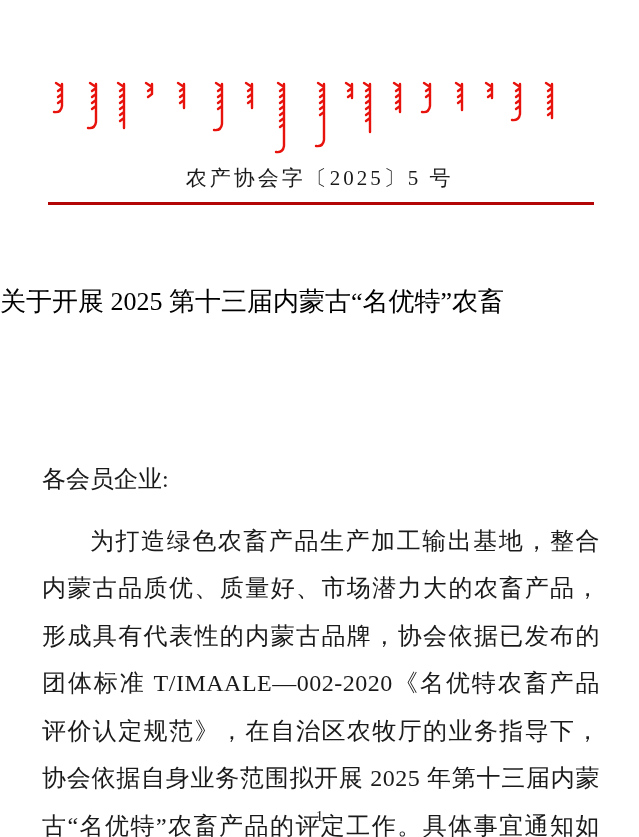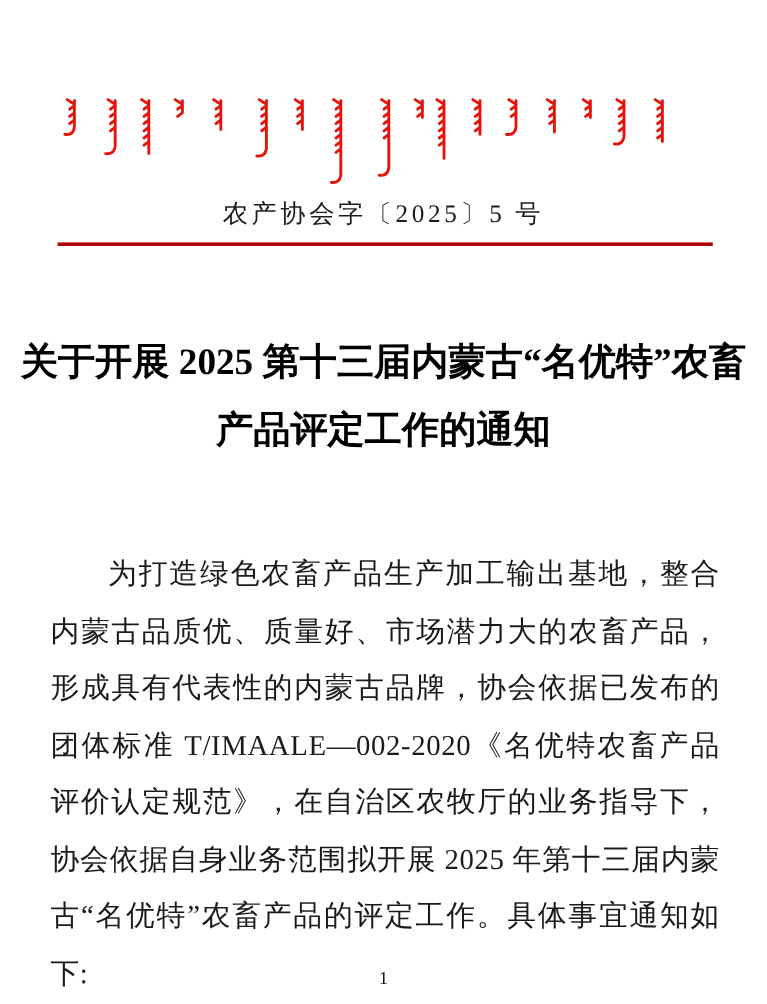--- a/index.html
+++ b/index.html
@@ -54,23 +54,22 @@
     color:var(--ink);
   }
   
   .divider{
     position:absolute;top:202px;left:48px;width:546px;height:3px;
     background:var(--divider);
   }
   
   .notice-title{
     position:absolute;top:274px;left:0;width:639px;
-    text-align:center;
-    font-weight:bold;
-    font-size:31px;
+    font-weight:normal;
+    font-size:26px;
     line-height:56px;
     color:#000000;
   }
   
   .body-text{
     position:absolute;top:456px;left:42px;width:558px;
     font-size:24px;
     line-height:47.5px;
     color:var(--ink);
   }
@@ -115,22 +114,22 @@
       <path d="M514 5 L520 9 M520 6 V36 M520 10 l-4 3 M520 16 l-4 3 M520 22 l-4 3 M520 28 l-4 3 M520 36 q-1 7 -8 6"></path>
       <path d="M546 5 L552 9 M552 6 V40 M552 10 l-4 3 M552 16 l-4 3 M552 22 l-4 3 M552 28 l-4 3 M552 34 l-4 3"></path>
     </svg>
 
   <div class="doc-number">农产协会字〔2025〕5 号</div>
 
   <div class="divider"></div>
 
   <div class="notice-title">
     <div>关于开展 2025 第十三届内蒙古“名优特”农畜</div>
-    <div>产品评定工作的通知</div>
   </div>
 
   <div class="body-text">
+    <div class="salutation">各会员企业:</div>
     <p class="paragraph">为打造绿色农畜产品生产加工输出基地，整合内蒙古品质优、质量好、市场潜力大的农畜产品，形成具有代表性的内蒙古品牌，协会依据已发布的团体标准 T/IMAALE—002-2020《名优特农畜产品评价认定规范》，在自治区农牧厅的业务指导下，协会依据自身业务范围拟开展 2025 年第十三届内蒙古“名优特”农畜产品的评定工作。具体事宜通知如下:</p>
   </div>
 
   <div class="page-number">1</div>
 
 </div>
 
 </body></html>

